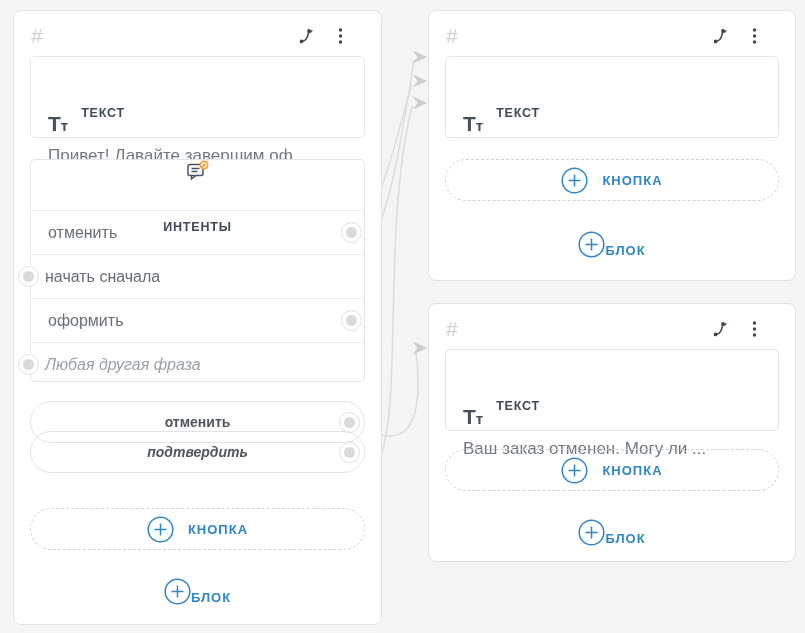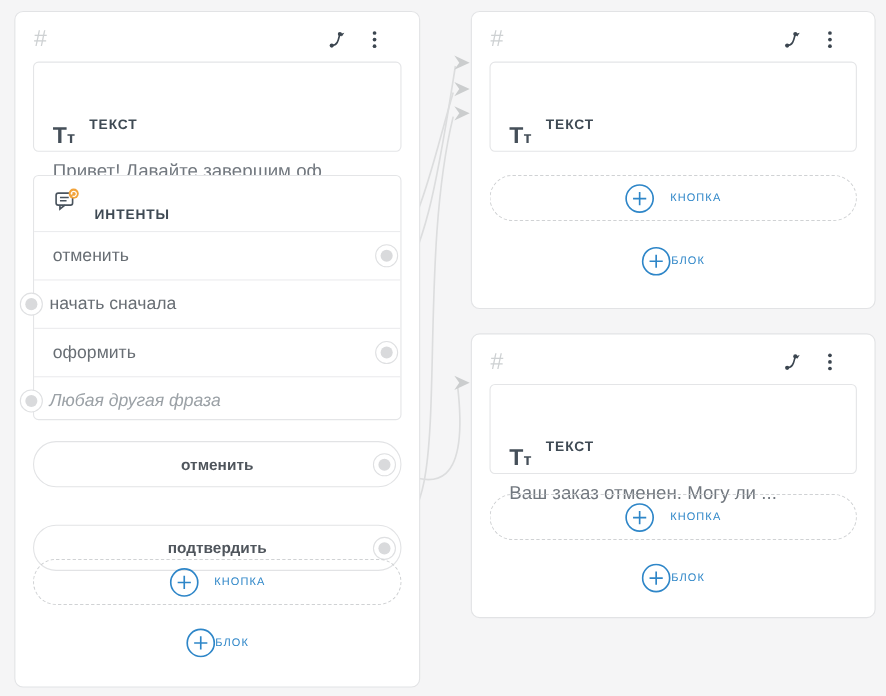--- a/index.html
+++ b/index.html
@@ -30,21 +30,21 @@
   .tb-label-row { display:flex; align-items:center; gap:13px; padding:13px 17px 0 17px; }
   .tt-icon { color:#454f59; font-weight:bold; line-height:20px; white-space:nowrap;margin-top:44px; }
   .tt-big { font-size:21px; }
   .tt-small { font-size:15px; }
   .type-label { font-size:12.5px; font-weight:bold; letter-spacing:0.8px; color:#3f4a54;margin-top:20px; }
   .tb-preview { padding:10px 17px 0 17px; font-size:17px; color:#72787f;
                 white-space:nowrap; overflow:hidden; }
 
   
   .intents-header { height:50px; display:flex; align-items:center; gap:13px;
-                    padding:0 17px; border-bottom:1px solid #ebecee; }
+                    padding:0 17px; border-bottom:1px solid #ebecee;flex-direction:column; }
   .intent-row { position:relative; height:43px; display:flex; align-items:center;
                 padding:0 17px; border-bottom:1px solid #ebecee;
                 font-size:16px; color:#686e74; }
   .intent-row:last-child { border-bottom:none; }
   .intent-row.port-left { padding-left:14px; }
   .intent-row.any-phrase { font-style:italic; color:#9ba1a6;text-align:right; }
 
   .port { width:21px; height:21px; border-radius:50%; background:#fff;
           border:1px solid #dfe0e2; box-sizing:border-box;
           display:flex; align-items:center; justify-content:center; cursor:pointer; }
@@ -62,23 +62,23 @@
   .pill .port.abs-right { right:4px; }
 
   
   .add-pill {
     position:absolute; left:16px; right:16px; height:42px; box-sizing:border-box;
     border:1px dashed #d0d2d4; border-radius:21px;
     display:flex; align-items:center; justify-content:center; gap:14px; cursor:pointer;
   }
   .add-row {
     position:absolute; left:16px; right:16px; height:42px;
-    display:flex; align-items:center; justify-content:center; cursor:pointer;
-  }
-  .add-label { color:#2e86c8; font-weight:normal; font-size:10px; letter-spacing:1px; }
+    display:flex; align-items:flex-end; justify-content:center; cursor:pointer;
+  }
+  .add-label { color:#2e86c8; font-weight:bold; font-size:13px; letter-spacing:1px; }
 </style>
 </head>
 <body>
 
 <svg id="edges-layer" width="805" height="633">
   <g stroke="#dcddde" stroke-width="1.5" fill="none">
     <path d="M353,271 C388,236 400,148 414,60"></path>
     <path d="M353,229 C380,216 392,152 412,84"></path>
     <path d="M349,473 C418,502 374,262 412,106"></path>
     <path d="M349,421 C400,452 426,438 416,351"></path>
@@ -150,21 +150,21 @@
     <div class="intent-row port-left any-phrase">
       <span class="port abs-left"></span>
       <span>Любая другая фраза</span>
     </div>
   </div>
 
   <div class="pill" style="top:390px;">
     <span>отменить</span>
     <span class="port abs-right"></span>
   </div>
-  <div class="pill" style="top:466px;">
+  <div class="pill" style="top:420px;font-style:italic;">
     <span>подтвердить</span>
     <span class="port abs-right"></span>
   </div>
 
   <div class="add-pill" style="top:497px;">
     <svg width="27" height="27" viewBox="0 0 27 27">
       <circle cx="13.5" cy="13.5" r="12.3" fill="none" stroke="#2e86c8" stroke-width="1.5"></circle>
       <path d="M13.5,7.5 v12 M7.5,13.5 h12" stroke="#2e86c8" stroke-width="1.5"></path>
     </svg>
     <span class="add-label">КНОПКА</span>

